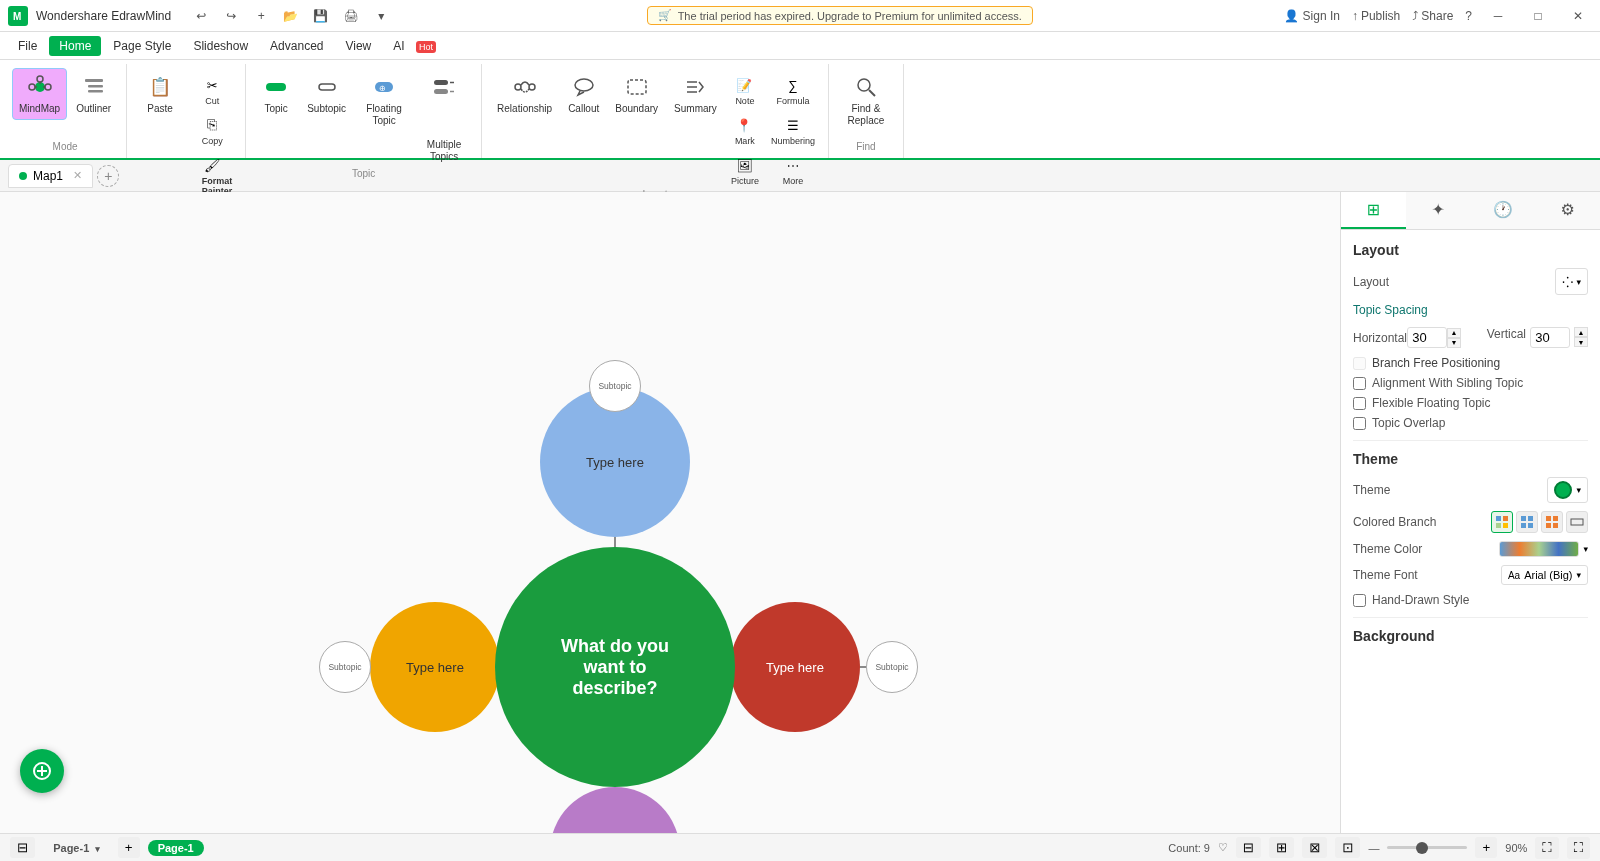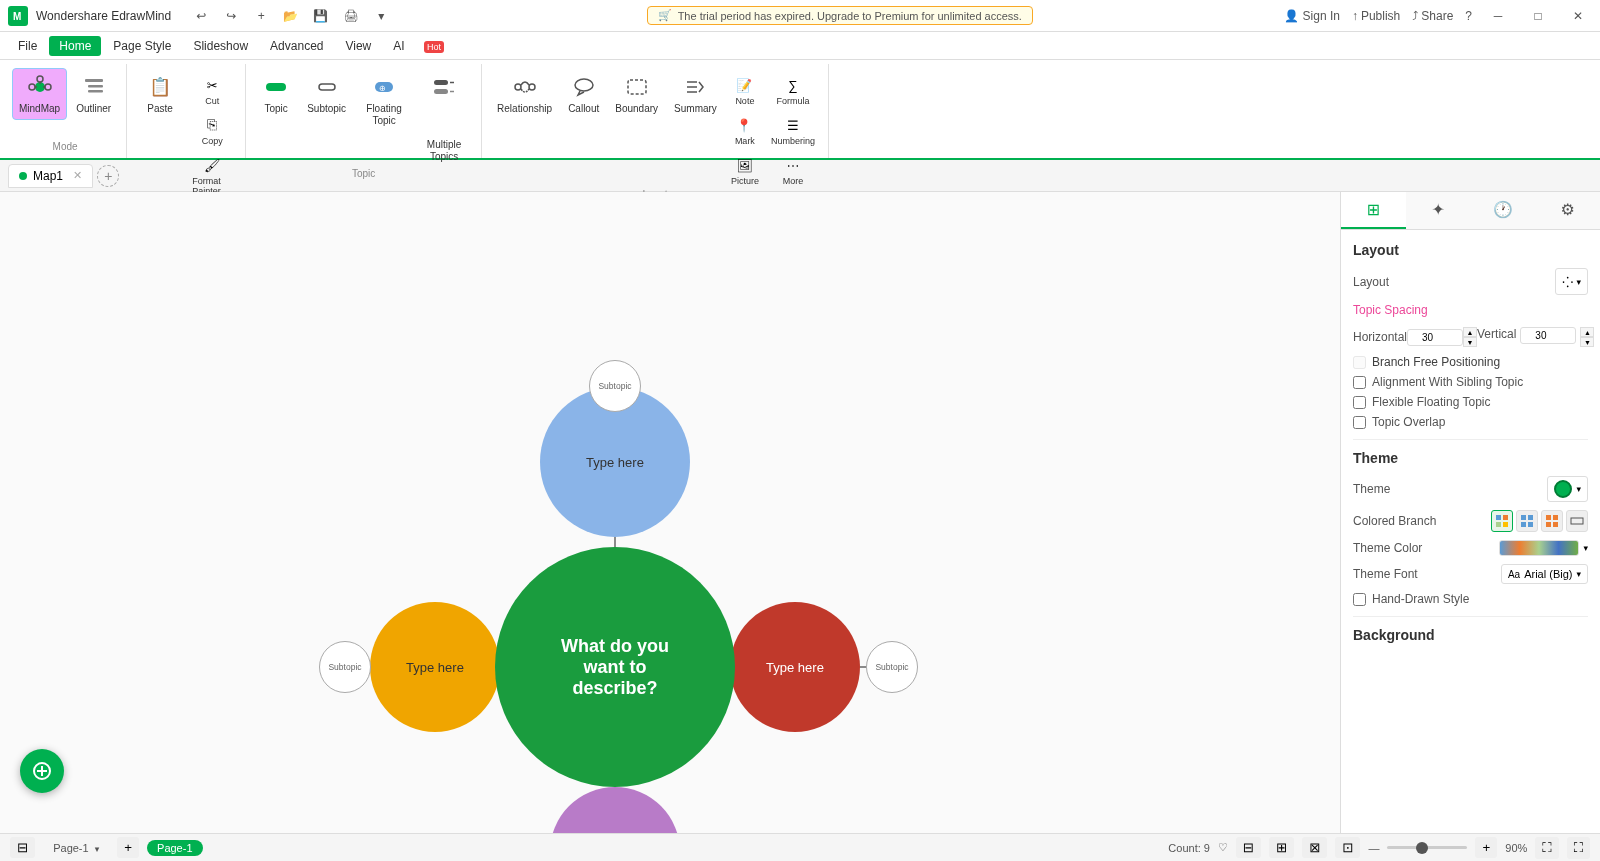--- a/index.html
+++ b/index.html
@@ -29,21 +29,21 @@
       background: #ffffff;
       display: flex;
       align-items: center;
       padding: 0 8px;
       border-bottom: 1px solid #ddd;
       gap: 2px;
     }
     .menu-item { padding: 3px 10px; font-size: 12px; color: #333; cursor: pointer; border-radius: 3px; }
     .menu-item:hover, .menu-item.active { background: #e8f5e9; color: #00b050; }
     .menu-item.active { background: #00b050; color: white; }
-    .ai-hot { background: #ef4444; color: white; font-size: 9px; padding: 1px 3px; border-radius: 3px; margin-left: 16px; }
+    .ai-hot { background: #ef4444; color: white; font-size: 9px; padding: 1px 3px; border-radius: 3px; margin-left: 8px; }
 
     
     #ribbon {
       height: 100px;
       background: #ffffff;
       border-bottom: 2px solid #00b050;
       display: flex;
       align-items: stretch;
       padding: 4px 4px 0 4px;
       gap: 0;
@@ -180,25 +180,25 @@
     .panel-tab.active { border-bottom: 2px solid #00b050; background: white; }
     .panel-tab-icon { font-size: 16px; color: #555; }
     .panel-tab.active .panel-tab-icon { color: #00b050; }
 
     #panel-content { padding: 12px; }
     .panel-section-title { font-size: 14px; font-weight: 600; color: #333; margin-bottom: 10px; }
     .panel-row { display: flex; align-items: center; justify-content: space-between; margin-bottom: 8px; }
     .panel-label { font-size: 12px; color: #555; }
     .panel-control { display: flex; align-items: center; gap: 4px; }
     .spinner-input {
-      width: 56px;
+      width: 40px;
       padding: 2px 4px;
       border: 1px solid #ddd;
       border-radius: 3px;
-      font-size: 10px;
+      font-size: 13px;
       text-align: center;
     }
     .spinner-btns { display: flex; flex-direction: column; gap: 0; }
     .spinner-btn { width: 14px; height: 10px; border: 1px solid #ddd; background: #f5f5f5; cursor: pointer; font-size: 7px; display: flex; align-items: center; justify-content: center; }
     .checkbox-row { display: flex; align-items: center; gap: 6px; margin-bottom: 6px; }
     .checkbox-row input { cursor: pointer; }
     .checkbox-label { font-size: 12px; color: #555; }
     .checkbox-row.disabled .checkbox-label { color: #404040; }
     .checkbox-row.disabled input { opacity: 0.5; }
     .divider { height: 1px; background: #eee; margin: 10px 0; }
@@ -218,21 +218,21 @@
       align-items: center;
       justify-content: space-between;
       padding: 0 10px;
       font-size: 11px;
       color: #555;
     }
     #statusbar-left { display: flex; align-items: center; gap: 8px; }
     #statusbar-right { display: flex; align-items: center; gap: 8px; }
     .status-btn { padding: 2px 6px; cursor: pointer; border-radius: 3px; border: 1px solid transparent; }
     .page-tab-bar { display: flex; align-items: center; gap: 4px; }
-    .page-tab { padding: 2px 10px; border-radius: 3px; cursor: pointer; }
+    .page-tab { padding: 2px 10px; border-radius: 3px; cursor: pointer; font-weight: bold; }
     .page-tab.active { background: #00b050; color: white; border-radius: 10px; }
     .zoom-slider { width: 80px; appearance: none; height: 3px; background: #ccc; outline: none; border-radius: 2px; cursor: pointer; }
     .zoom-slider::-webkit-slider-thumb { appearance: none; width: 12px; height: 12px; border-radius: 50%; background: #555; cursor: pointer; }
 
     
     #floating-icon {
       position: absolute;
       bottom: 40px;
       left: 20px;
       width: 44px;
@@ -348,21 +348,21 @@
         <button class="ribbon-btn-small">
           <div class="ribbon-icon-small">✂</div>
           <div class="ribbon-label-small">Cut</div>
         </button>
         <button class="ribbon-btn-small">
           <div class="ribbon-icon-small">⎘</div>
           <div class="ribbon-label-small">Copy</div>
         </button>
         <button class="ribbon-btn-small">
           <div class="ribbon-icon-small">🖌</div>
-          <div class="ribbon-label-small" style="white-space:normal;width:40px;text-align:left;">Format Painter</div>
+          <div class="ribbon-label-small" style="white-space:normal;width:40px;text-align:right;font-weight:bold;">Format Painter</div>
         </button>
       </div>
     </div>
     <div class="ribbon-group-label">Clipboard</div>
   </div>
 
   <div class="ribbon-group">
     <div class="ribbon-row">
       <button class="ribbon-btn">
         <div class="ribbon-icon">
@@ -470,20 +470,34 @@
         </button>
         <button class="ribbon-btn-small">
           <div class="ribbon-icon-small">⋯</div>
           <div class="ribbon-label-small">More</div>
         </button>
       </div>
     </div>
     <div class="ribbon-group-label">Insert</div>
   </div>
 
+  <div class="ribbon-group">
+    <div class="ribbon-row">
+      <button class="ribbon-btn">
+        <div class="ribbon-icon">
+          <svg width="24" height="24" viewBox="0 0 24 24">
+              <circle cx="10" cy="10" r="6" fill="none" stroke="#555" stroke-width="1.5"></circle>
+              <line x1="15" y1="15" x2="21" y2="21" stroke="#555" stroke-width="2"></line>
+            </svg>
+        </div>
+        <div class="ribbon-label" style="white-space:normal;width:44px;text-align:center;">Find &amp; Replace</div>
+      </button>
+    </div>
+    <div class="ribbon-group-label">Find</div>
+  </div>
 </div>
 
 <div id="tabbar">
   <div class="tab-item">
     <div class="tab-dot"></div>
     <span>Map1</span>
     <span style="color:#aaa;font-size:11px;margin-left:4px;">✕</span>
   </div>
   <div class="tab-add">+</div>
 </div>
@@ -575,21 +589,21 @@
       <div class="panel-row">
         <span class="panel-label">Layout</span>
         <div class="panel-control">
           <div style="display:flex;align-items:center;gap:3px;border:1px solid #ddd;border-radius:3px;padding:3px 6px;background:white;cursor:pointer;">
             <span style="font-size:14px;">⁘</span>
             <span style="font-size:9px;">▾</span>
           </div>
         </div>
       </div>
 
-      <div class="panel-section-title" style="font-size:12px;font-weight:500;color:#ec4899;margin-top:8px;">Topic Spacing</div>
+      <div class="panel-section-title" style="font-size:12px;font-weight:500;color:#0f766e;margin-top:8px;">Topic Spacing</div>
 
       <div class="panel-row">
         <div style="display:flex;align-items:center;">
           <span class="panel-label">Horizontal</span>
           <input type="number" class="spinner-input" value="30" style="">
           <div class="spinner-btns">
             <button class="spinner-btn">▲</button>
             <button class="spinner-btn">▼</button>
           </div>
         </div>

